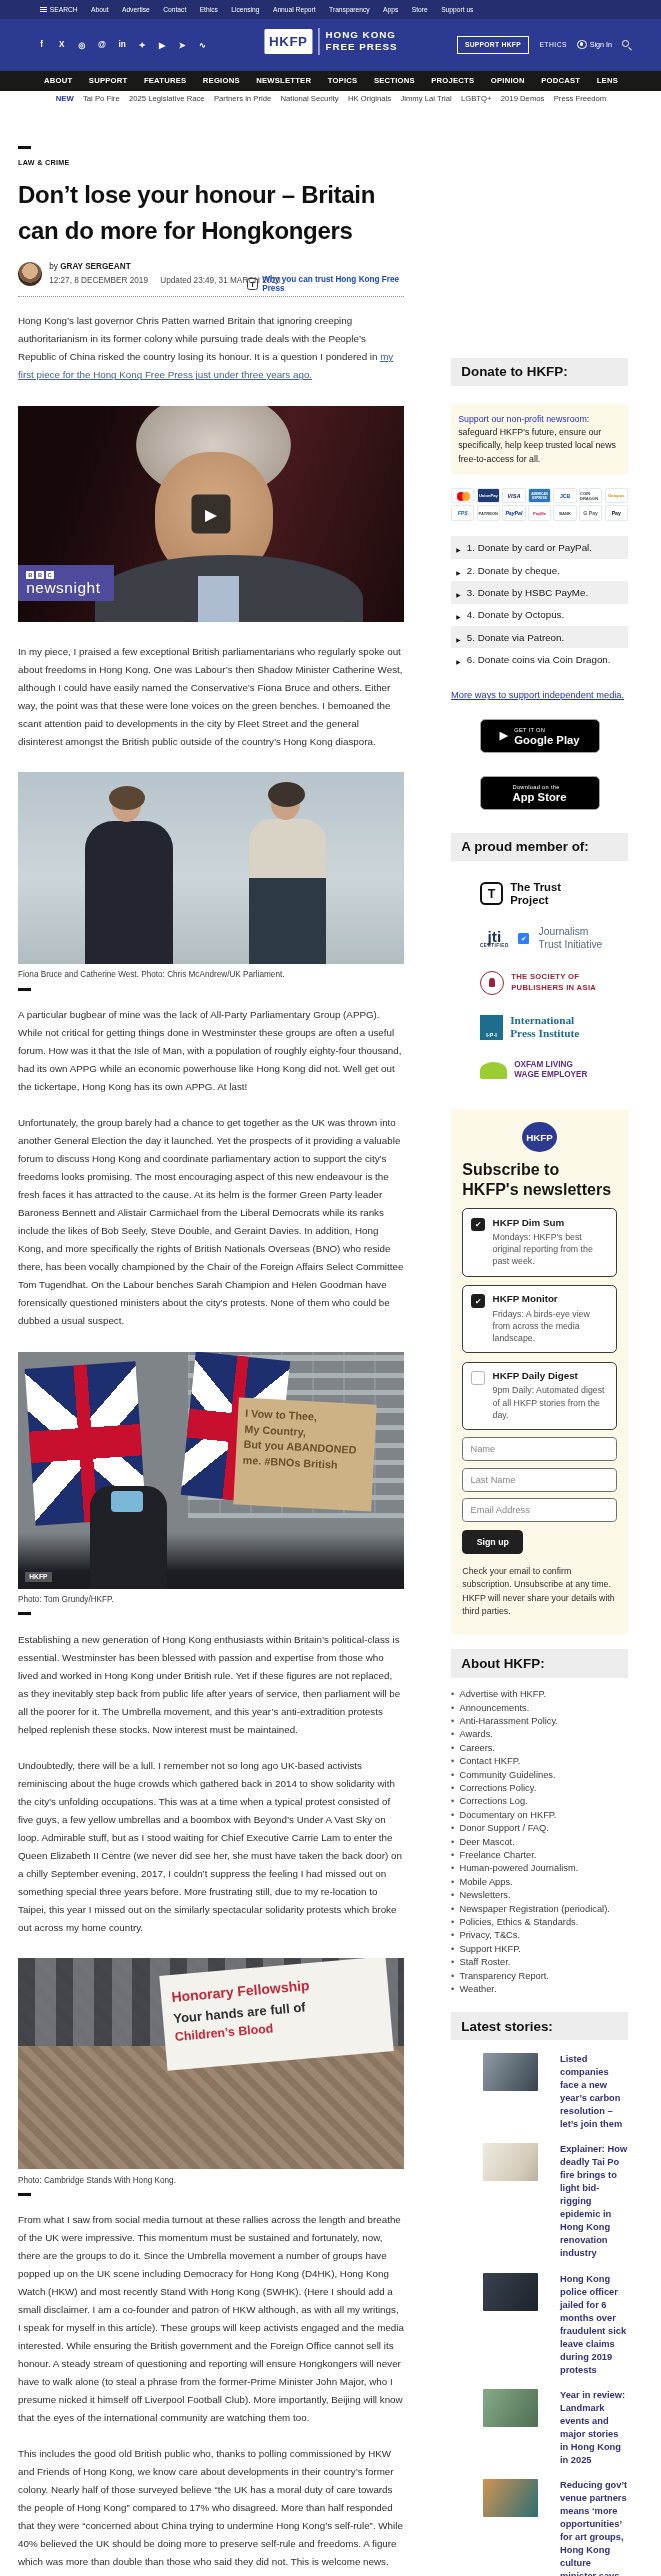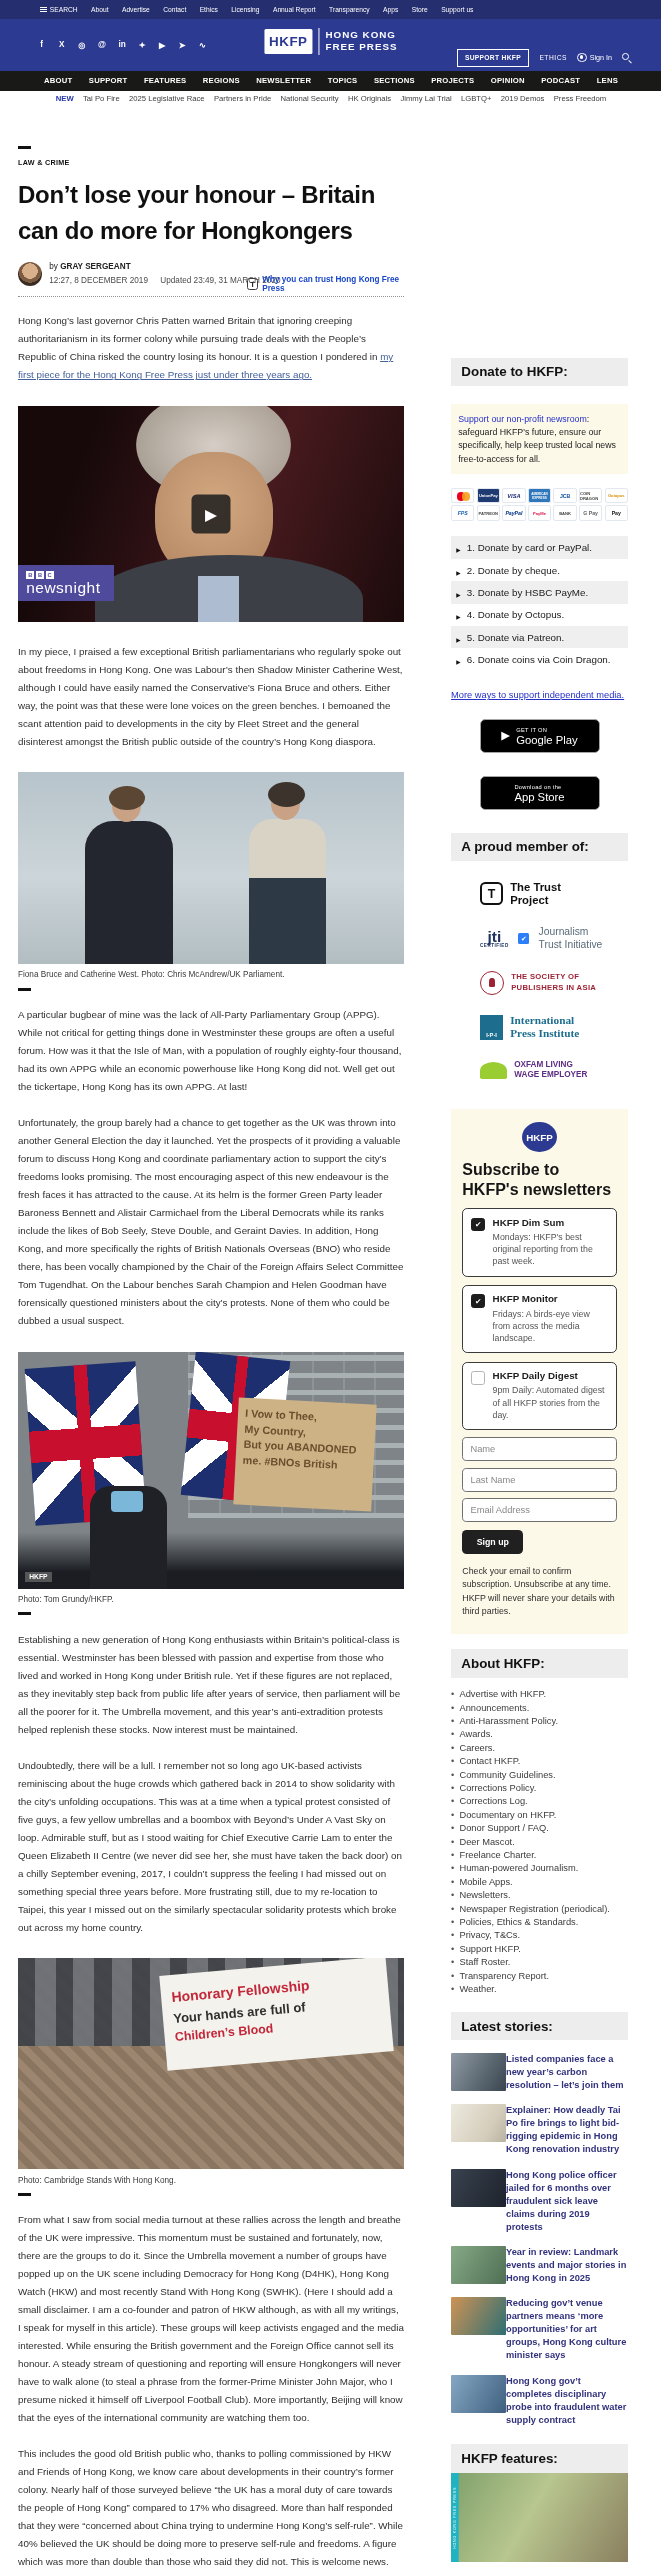--- a/index.html
+++ b/index.html
@@ -12,21 +12,21 @@
   .utilbar .uitem { display:flex; align-items:center; gap:2.6px; }
   .menu-bars { display:inline-block; width:7.2px; }
   .menu-bars i { display:block; height:1px; background:#fff; margin:1px 0; }
   .mainhdr { height:52px; background:#2c3a91; position:relative; color:#fff; }
   .socialrow { position:absolute; left:36px; top:20.6px; display:flex; gap:8.8px; }
   .socialrow .sic { width:11.3px; height:11.3px; display:flex; align-items:center; justify-content:center; font-size:8.2px; font-weight:bold; color:#fff; }
   .logo-wrap { position:absolute; left:50%; top:9.3px; transform:translateX(-50%); display:flex; align-items:center; gap:6.2px; }
   .logo-box { background:#fff; color:#2c3a91; font-weight:800; font-size:13.4px; letter-spacing:0.5px; padding:5.2px 4.6px; border-radius:1.5px; }
   .logo-sep { width:1px; height:27px; background:#fff; }
   .logo-tag { font-weight:800; font-size:9.8px; letter-spacing:1px; line-height:1.3; }
-  .hdr-right { position:absolute; right:33px; top:30px; display:flex; align-items:center; gap:10.3px; }
+  .hdr-right { position:absolute; right:33px; top:17px; display:flex; align-items:center; gap:10.3px; }
   .support-btn { border:1px solid #fff; padding:4.6px 7.2px; font-size:6.7px; font-weight:800; letter-spacing:0.3px; }
   .ethics-lnk { font-size:6.7px; letter-spacing:0.5px; }
   .signin { display:flex; align-items:center; gap:3.1px; font-size:7.2px; }
   .usr-ic { width:9.3px; height:9.3px; border:1px solid #fff; border-radius:50%; position:relative; }
   .usr-ic:after { content:""; position:absolute; left:2.1px; top:1.5px; width:3.1px; height:3.1px; background:#fff; border-radius:50%; }
   .mag { width:6.7px; height:6.7px; border:1px solid #fff; border-radius:50%; position:relative; display:inline-block; }
   .mag:after { content:""; position:absolute; left:5.7px; top:5.7px; width:3.6px; height:1px; background:#fff; transform:rotate(45deg); transform-origin:0 0; }
   .blacknav { height:20.6px; background:#191918; display:flex; align-items:center; justify-content:center; gap:16.5px; color:#fff; font-size:7.7px; font-weight:700; letter-spacing:0.2px; }
   .topicsbar { height:15.5px; display:flex; align-items:center; justify-content:center; gap:9.3px; font-size:7.7px; color:#3d3d3d; background:#fff; }
   .topicsbar .newlbl { color:#2536a8; font-weight:800; }
@@ -127,21 +127,21 @@
   .pay[data-pay="ap"] { color:#111; font-size:5.2px; }
   .accordion { margin-top:15.5px; }
   .acc-row { display:flex; align-items:flex-end; gap:6.2px; font-size:9.8px; color:#202020; padding:5.7px 5.2px; }
   .acc-row:nth-child(odd) { background:#efefef; }
   .acc-row .mk { font-size:5.7px; color:#111; }
   .moreways { display:inline-block; margin-top:19.6px; color:#2430c8; text-decoration:underline; font-size:9.3px; }
   .apps-h { margin-top:15.5px; }
   .store-badge { margin:18.5px auto 0; width:120px; height:34px; background:#000; border-radius:5.2px; color:#fff; display:flex; align-items:center; justify-content:center; gap:6.2px; border:0.5px solid #a6a6a6; }
   .store-badge .tri { color:#fff; font-size:11.3px; }
   .store-badge .l1 { font-size:5.7px; letter-spacing:0.3px; }
-  .store-badge .l2 { font-size:11.3px; font-weight:400; line-height:1.1; }
+  .store-badge .l2 { font-size:11.3px; font-weight:700; line-height:1.1; }
   .member-h { margin-top:23px; }
   .mlogo { margin:19.6px 0 0 29px; display:flex; align-items:center; gap:7.2px; }
   .tp-ic { width:23px; height:23px; border:2.1px solid #111; border-radius:5.2px; font-weight:800; font-size:12.4px; display:flex; align-items:center; justify-content:center; color:#111; }
   .tp-txt { font-size:11.3px; font-weight:800; color:#111; line-height:1.15; }
   .jti-ic { font-size:15.5px; font-weight:800; color:#1d3461; line-height:.9; text-align:center; }
   .jti-ic small { display:block; font-size:4.6px; letter-spacing:0.5px; }
   .jti-chk { width:11.3px; height:11.3px; background:#2d7ff9; color:#fff; font-size:6.7px; display:flex; align-items:center; justify-content:center; border-radius:1.5px; margin:0 2.1px; }
   .jti-txt { font-size:10.3px; color:#5a6b7a; line-height:1.2; }
   .sopa-ic { width:24px; height:24px; border:1.5px solid #9e2235; border-radius:50%; position:relative; }
   .sopa-ic:after { content:""; position:absolute; left:7.7px; top:6.2px; width:6.2px; height:9.3px; background:#9e2235; border-radius:40% 40% 20% 20%; }
@@ -162,21 +162,21 @@
   .nl-d { margin-top:3.1px; font-size:8.8px; color:#555; line-height:12.4px; }
   .nl-in { margin-top:6.7px; width:100%; height:24px; border:1px solid #6f6f6f; border-radius:4.6px; background:#fff; padding:0 7.2px; font-size:9.3px; color:#333; font-family:"Liberation Sans",sans-serif; }
   .nl-in::placeholder { color:#888; }
   .nl-btn { margin-top:7.2px; width:61px; height:24px; background:#202020; color:#fff; border:none; border-radius:4.6px; font-size:8.8px; font-weight:700; font-family:"Liberation Sans",sans-serif; }
   .nl-note { margin-top:11.3px; font-size:8.8px; color:#2d2d2d; line-height:13.4px; }
   .about-h { margin-top:15.5px; }
   .about-list { margin-top:10.3px; }
   .about-item { display:flex; gap:5.2px; font-size:9.3px; color:#3b3b3b; line-height:13.4px; }
   .about-item .bu { color:#555; }
   .latest-h { margin-top:15.5px; }
-  .story { margin-top:12.4px; display:flex; gap:0; }
+  .story { margin-top:12.4px; display:flex; gap:22px;margin-left:32px; }
   .sthumb { width:55px; height:38px; flex:0 0 auto; border-radius:1px; }
   .sthumb[data-thumb="s1"] { background:linear-gradient(120deg,#8f9aa5,#5b6770 60%,#394450); }
   .sthumb[data-thumb="s2"] { background:linear-gradient(120deg,#eceadf,#d4ccba 70%,#b9b2a0); }
   .sthumb[data-thumb="s3"] { background:linear-gradient(120deg,#39424f,#1d232c); }
   .sthumb[data-thumb="s4"] { background:linear-gradient(120deg,#86aa86,#4f6f54); }
   .sthumb[data-thumb="s5"] { background:linear-gradient(120deg,#86a8c4,#3f5f7e); }
   .sthumb[data-thumb="s6"] { background:linear-gradient(120deg,#cf9355,#2e6f72); }
   .stitle { font-size:9.3px; font-weight:700; color:#32327d; line-height:13px; }
   .features-h { margin-top:17.5px; }
   .feat { margin-top:13.4px; }

